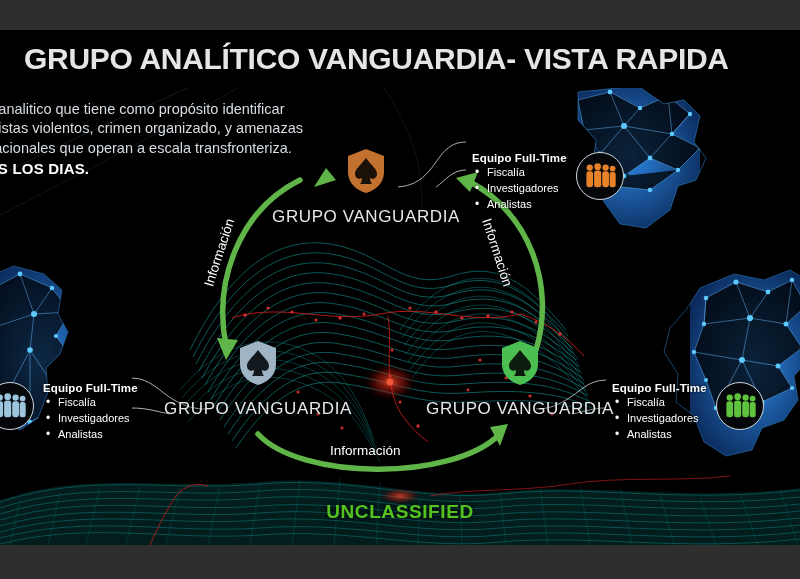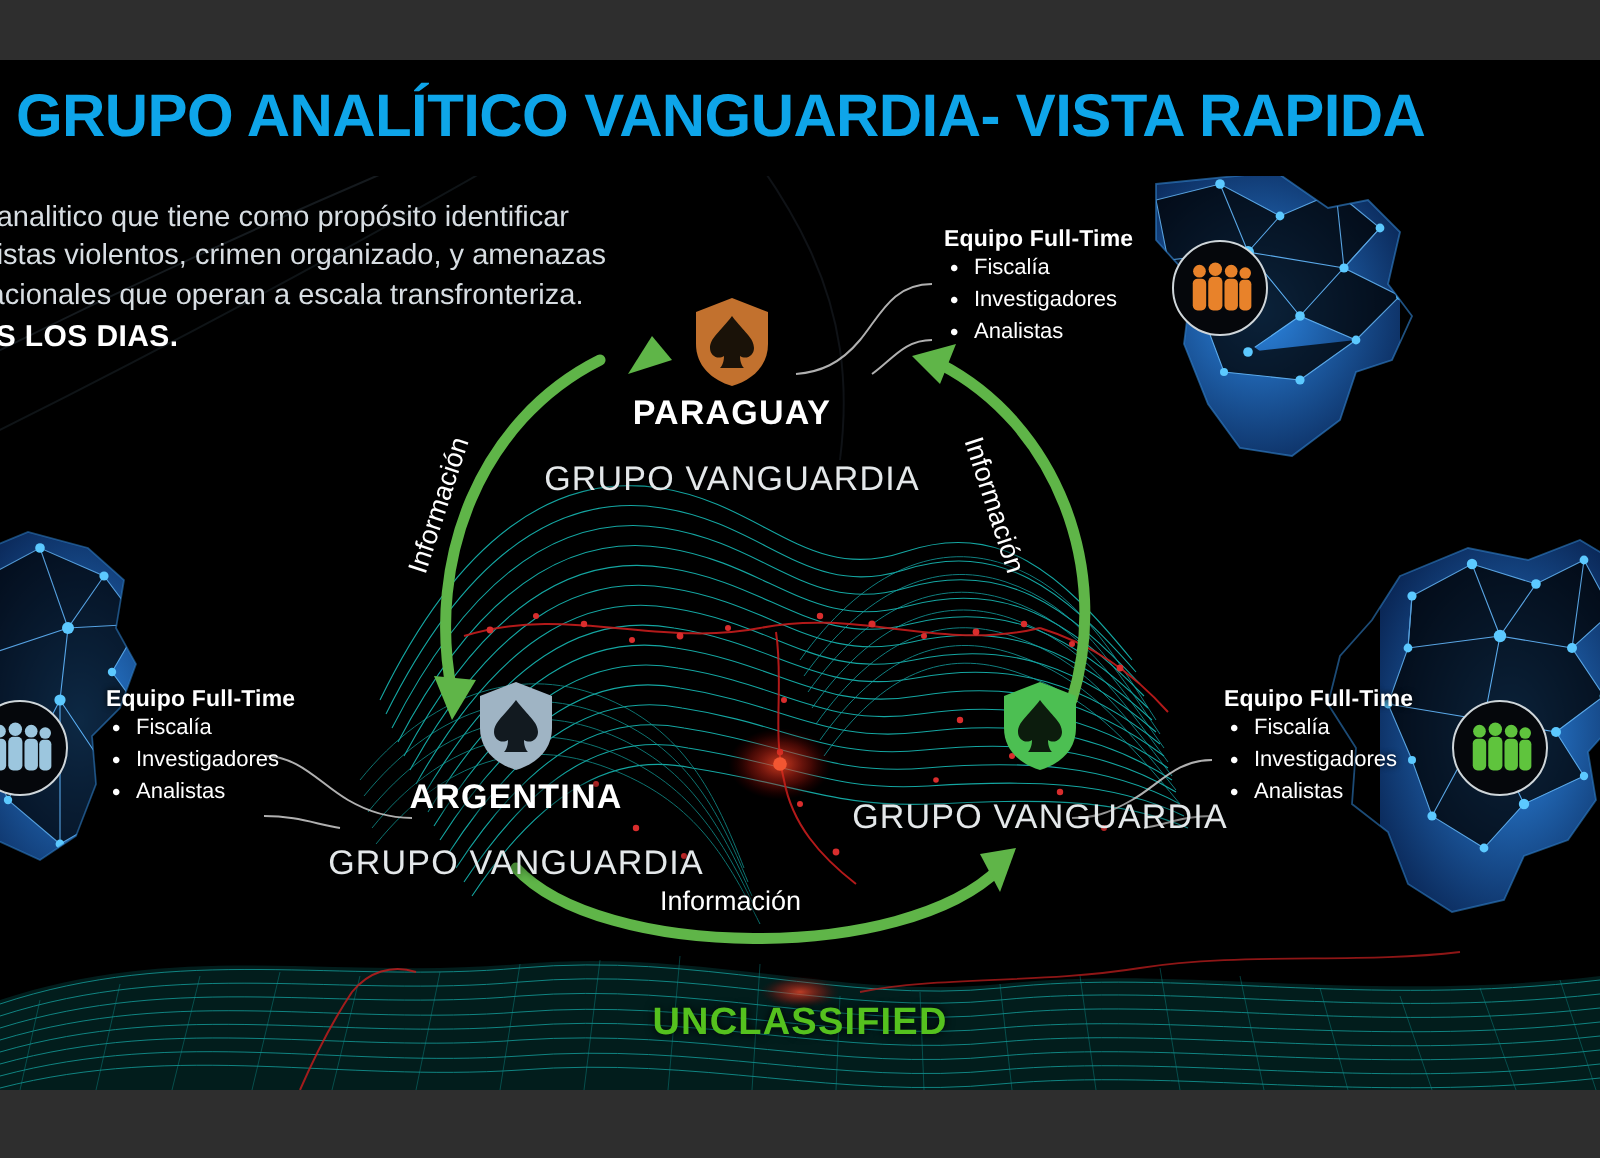--- a/index.html
+++ b/index.html
@@ -8,22 +8,22 @@
 
   #stage{position:relative;width:800px;height:579px;background:#2e2e2e;overflow:hidden;}
 
   
   #slide{position:absolute;left:0;top:30px;width:800px;height:515px;
          background:#000;overflow:hidden;}
 
   
   #title-band{position:absolute;left:0;top:0;width:800px;height:58px;
               background:#000;display:flex;align-items:center;}
-  #title-text{color:#0ea5e9;font-size:30px;font-weight:bold;letter-spacing:-.3px;
-              white-space:nowrap;padding-left:8px;
+  #title-text{color:#e5e5e5;font-size:30px;font-weight:bold;letter-spacing:-.3px;
+              white-space:nowrap;padding-left:24px;
               font-family:"Liberation Sans", sans-serif;
               text-shadow:0 0 2px #000;}
 
   
   .bg-svg{position:absolute;left:0;top:0;width:800px;height:515px;}
 
   
   #desc{position:absolute;left:-46px;top:70px;width:420px;color:#d7dde2;
         font-size:14.5px;line-height:1.33;}
   #desc div{white-space:nowrap;}
@@ -35,21 +35,21 @@
                text-shadow:0 0 4px #000,0 0 8px #000;}
   .node .csub{color:#e4e8ea;font-size:17px;letter-spacing:.6px;margin-top:13px;
               text-shadow:0 0 4px #000;}
   .shield{width:40px;height:46px;margin:0 auto 3px auto;display:block;}
 
   
   .arclabel{position:absolute;color:#fff;font-size:13.5px;
             text-shadow:0 0 4px #000,0 0 7px #000;white-space:nowrap;}
 
   
-  .team{position:absolute;display:flex;align-items:center;gap:19px;}
+  .team{position:absolute;display:flex;align-items:flex-start;gap:9px;margin-top:38px;}
   .team .txt{color:#fff;}
   .team .thead{font-weight:bold;font-size:11.5px;letter-spacing:.1px;
                text-shadow:0 0 3px #000;}
   .team ul{list-style:none;margin:1px 0 0 0;padding:0 0 0 3px;}
   .team li{font-size:11px;font-weight:normal;line-height:1.45;
            text-shadow:0 0 3px #000;position:relative;padding-left:12px;}
   .team li:before{content:"•";position:absolute;left:0;top:-1px;font-size:12px;}
   .pcircle{width:46px;height:46px;border-radius:50%;border:1.6px solid #cfd6da;
            background:#05070b;display:flex;align-items:center;justify-content:center;
            flex:0 0 auto;overflow:hidden;}
@@ -336,30 +336,28 @@
       <div>extremistas violentos, crimen organizado, y amenazas</div>
       <div>transnacionales que operan a escala transfronteriza.</div>
       <div class="bold">TODOS LOS DIAS.</div>
     </div>
 
     <div class="node" style="left:266px;top:118px;">
       <svg class="shield" viewBox="0 0 40 46">
         <path d="M20 1 L38 8 V24 C38 35 30 42 20 45 C10 42 2 35 2 24 V8 Z" fill="#c2712e"></path>
         <path d="M20 10 C 26 18, 31 21, 31 26 C31 30 27 32 24 30 C24 33 25 35 26 36 L14 36 C15 35 16 33 16 30 C13 32 9 30 9 26 C9 21 14 18 20 10 Z" fill="#1a1208"></path>
       </svg>
-      <div class="cname">PARAGUAY</div>
       <div class="csub">GRUPO VANGUARDIA</div>
     </div>
 
     <div class="node" style="left:158px;top:310px;">
       <svg class="shield" viewBox="0 0 40 46">
         <path d="M20 1 L38 8 V24 C38 35 30 42 20 45 C10 42 2 35 2 24 V8 Z" fill="#9fb4c4"></path>
         <path d="M20 10 C 26 18, 31 21, 31 26 C31 30 27 32 24 30 C24 33 25 35 26 36 L14 36 C15 35 16 33 16 30 C13 32 9 30 9 26 C9 21 14 18 20 10 Z" fill="#121a20"></path>
       </svg>
-      <div class="cname">ARGENTINA</div>
       <div class="csub">GRUPO VANGUARDIA</div>
     </div>
 
     <div class="node" style="left:420px;top:310px;">
       <svg class="shield" viewBox="0 0 40 46">
         <path d="M20 1 L38 8 V24 C38 35 30 42 20 45 C10 42 2 35 2 24 V8 Z" fill="#4cbf52"></path>
         <path d="M20 10 C 26 18, 31 21, 31 26 C31 30 27 32 24 30 C24 33 25 35 26 36 L14 36 C15 35 16 33 16 30 C13 32 9 30 9 26 C9 21 14 18 20 10 Z" fill="#0c1c0d"></path>
       </svg>
       <div class="csub">GRUPO VANGUARDIA</div>
     </div>

